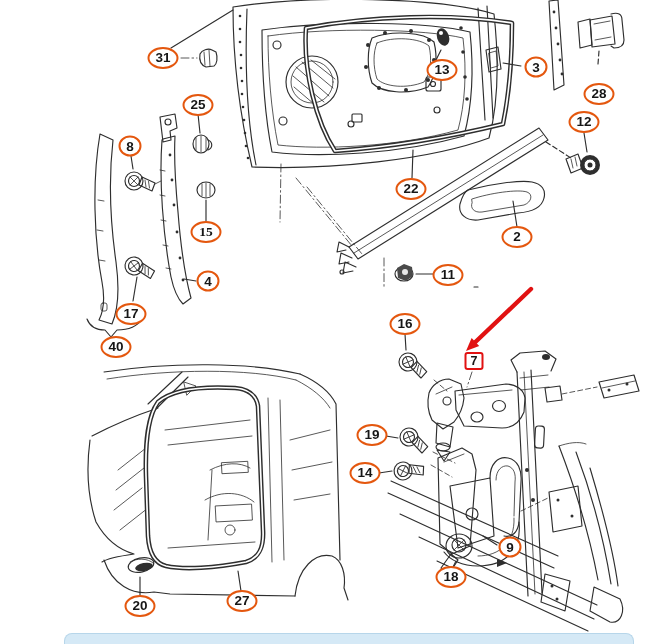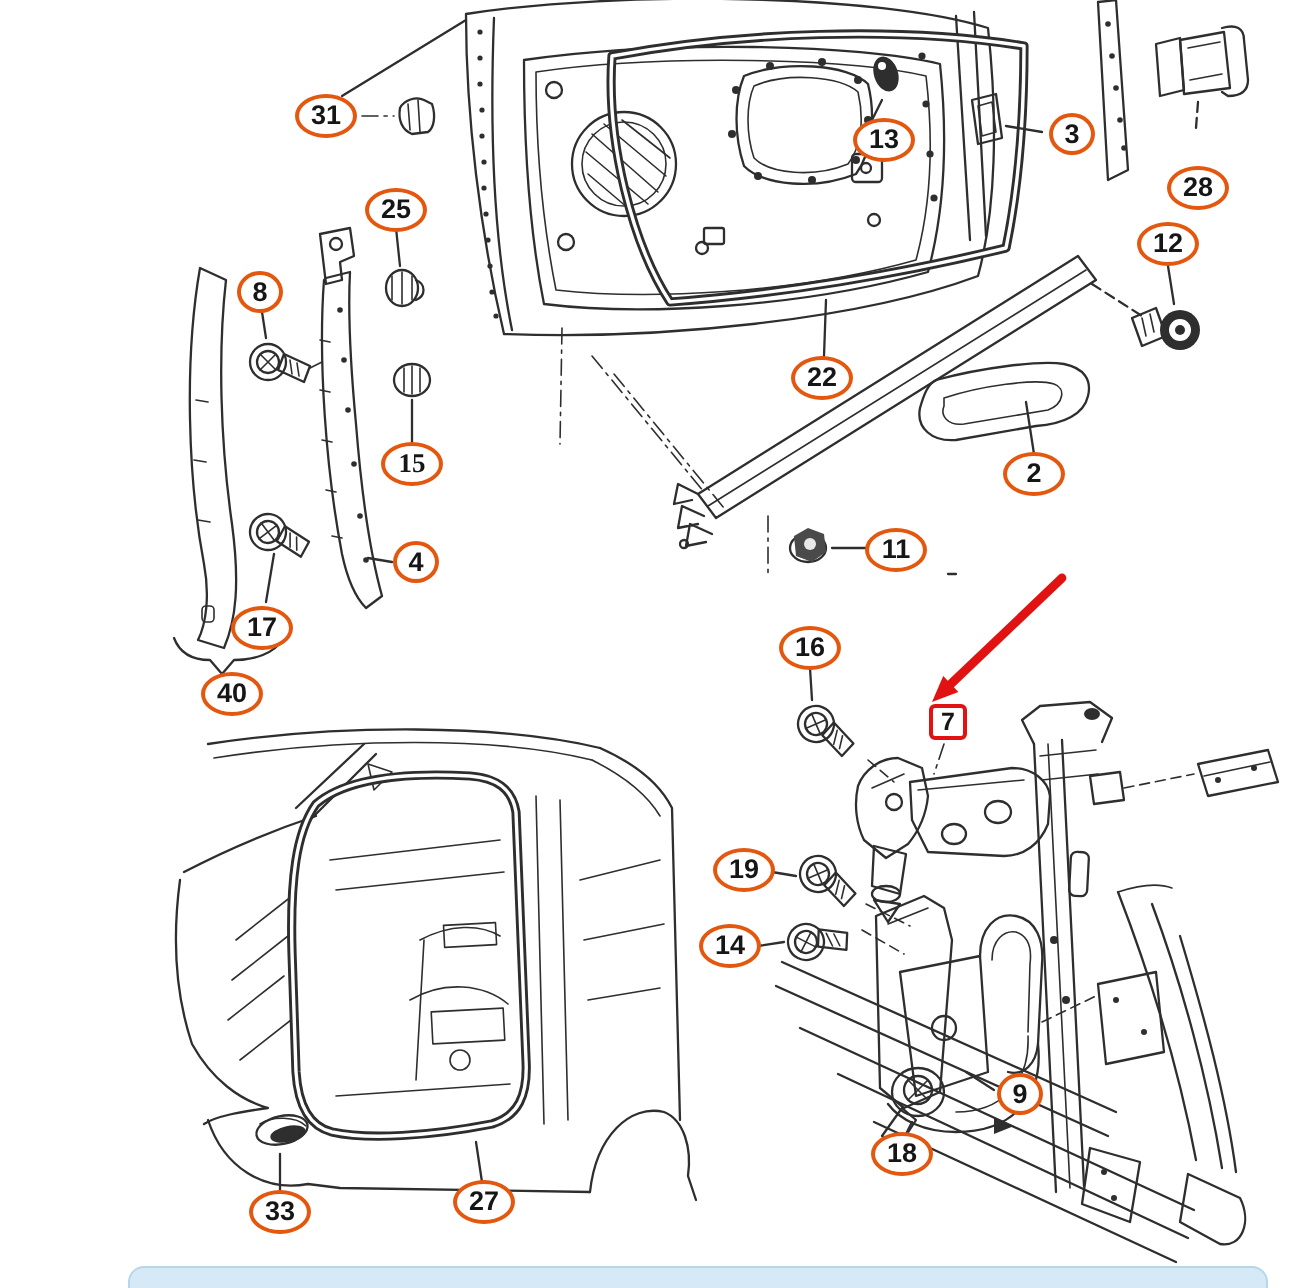--- a/index.html
+++ b/index.html
@@ -340,19 +340,19 @@
       <div class="callout w2" style="left: 206px; top: 232px; font-family: Liberation Serif, serif;">15</div>
       <div class="callout w1" style="left: 208px; top: 281px;">4</div>
       <div class="callout w2" style="left: 131px; top: 314px;">17</div>
       <div class="callout w2" style="left: 116px; top: 347px;">40</div>
       <div class="callout w2" style="left: 405px; top: 324px;">16</div>
       <div class="callout box" style="left: 474px; top: 361px;">7</div>
       <div class="callout w2" style="left: 372px; top: 435px; text-align: center;">19</div>
       <div class="callout w2" style="left: 365px; top: 473px;">14</div>
       <div class="callout w1" style="left: 510px; top: 547px;">9</div>
       <div class="callout w2" style="left: 451px; top: 577px;">18</div>
-      <div class="callout w2" style="left: 140px; top: 606px;">33</div>
+      <div class="callout w2" style="left: 140px; top: 606px;">20</div>
       <div class="callout w2" style="left: 242px; top: 601px;">27</div>
     </div>
 
 <div class="bottom-bar"></div>
 
 </div>
 
 </body></html>

